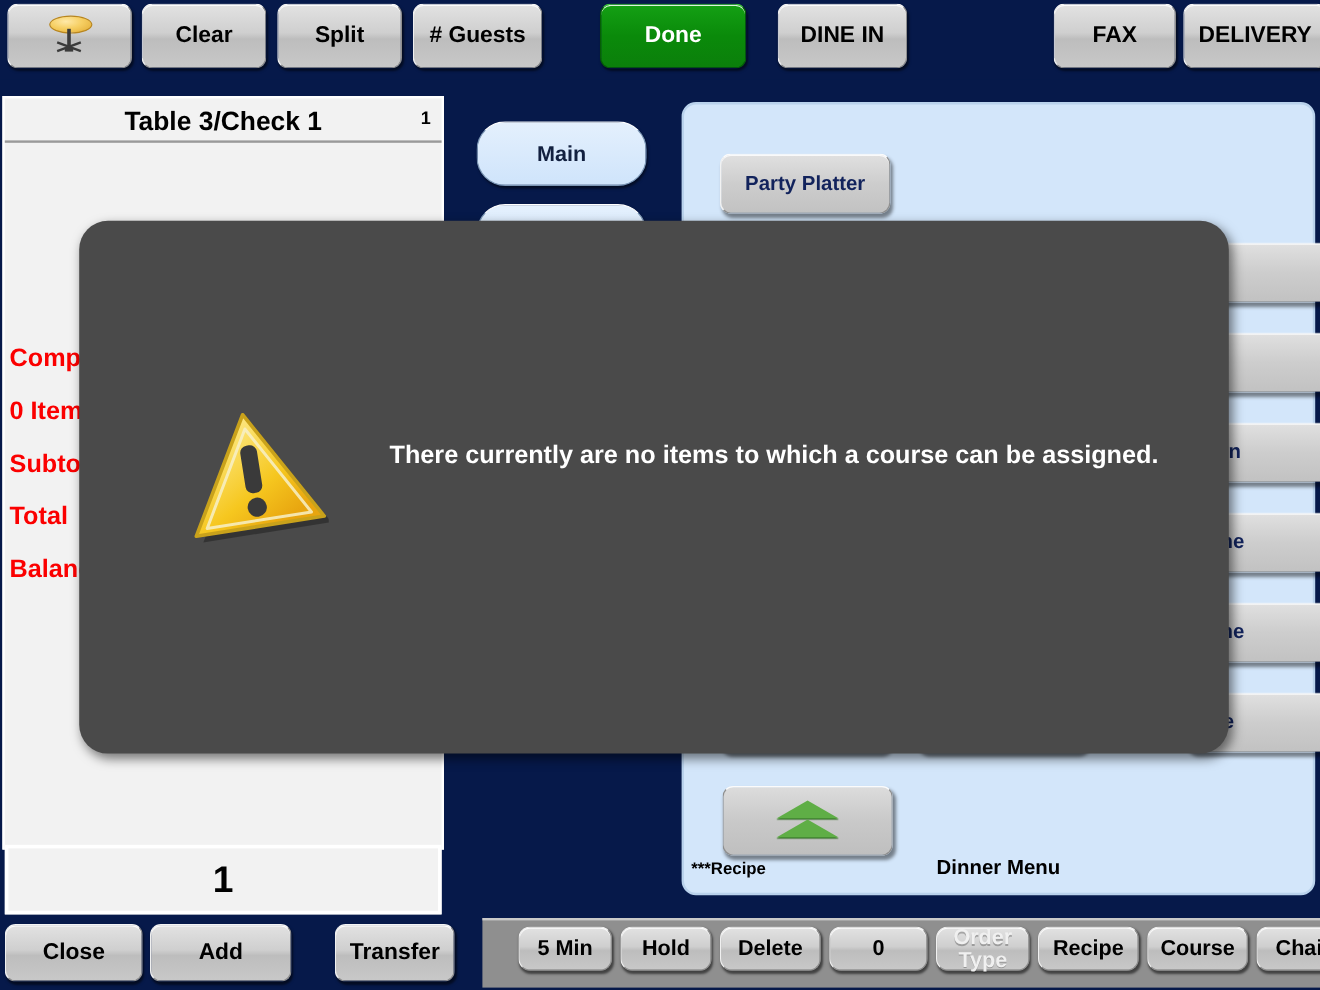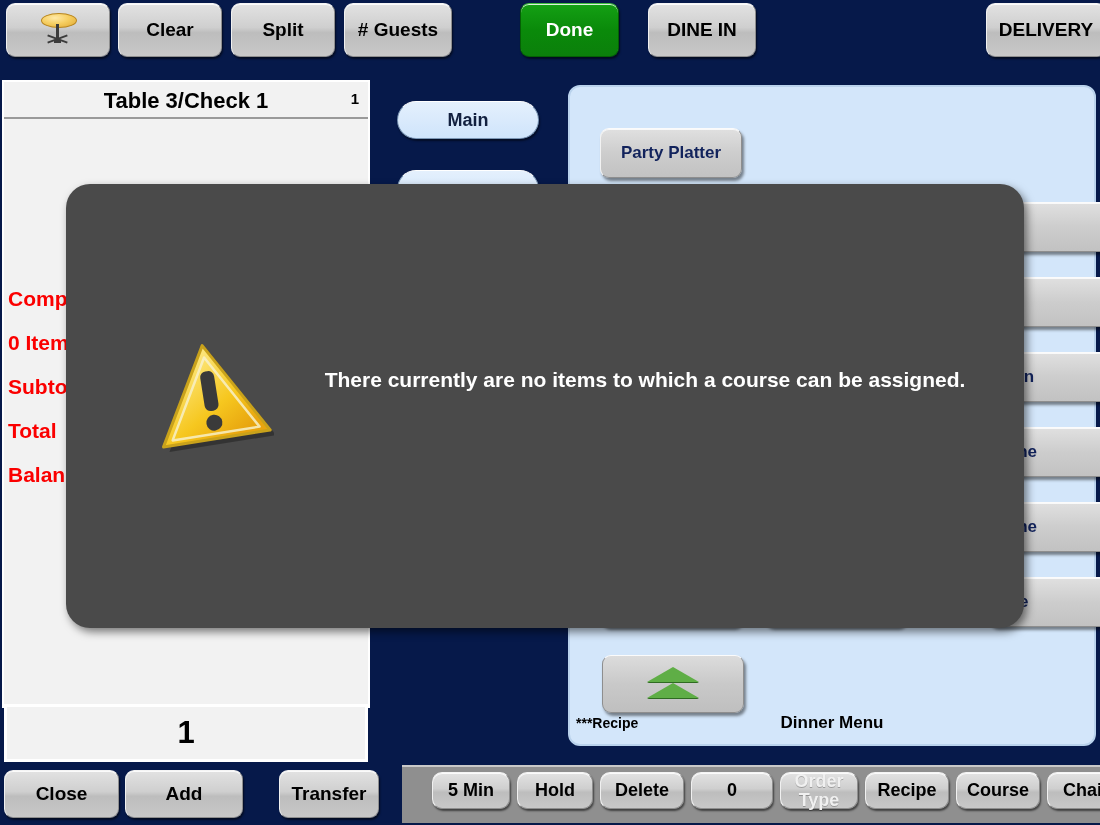--- a/index.html
+++ b/index.html
@@ -36,21 +36,21 @@
   }
   .btn.disabled{color:#f0f0f0;text-shadow:0 1px 0 rgba(0,0,0,.25);}
 
   
   #toolbar{position:absolute;left:0;top:0;width:1100px;height:66px;background:#06194a;}
   #toolbar .btn{position:absolute;top:3px;height:54px;font-size:19px;}
   #tb-table{left:6px;width:104px;}
   #tb-clear{left:118px;width:104px;}
   #tb-split{left:231px;width:104px;}
   #tb-guests{left:344px;width:108px;}
-  #tb-done{left:520px;width:99px;}
+  #tb-done{left:500px;width:122px;}
   #tb-dinein{left:648px;width:108px;}
   #tb-takeout{left:762px;width:110px;}
   #tb-fax{left:878px;width:102px;}
   #tb-delivery{left:986px;width:120px;}
 
   
   .table-icon{position:relative;width:44px;height:38px;}
   .table-icon .top{
     position:absolute;left:5px;top:2px;width:34px;height:13px;border-radius:50%;
     background:radial-gradient(ellipse at 38% 30%,#ffe9a8 0%,#f6cf63 45%,#e0a830 100%);
@@ -77,21 +77,21 @@
     display:flex;align-items:center;justify-content:center;
     font-size:31px;font-weight:bold;color:#000;
   }
   #leftbottom .btn{position:absolute;top:770px;height:48px;font-size:19px;}
   #lb-close{left:4px;width:115px;}
   #lb-add{left:125px;width:118px;}
   #lb-transfer{left:249px;width:100px;margin-left:30px;}
 
   
   .cat-tab{
-    position:absolute;left:397px;width:142px;height:38px;border-radius:24px;
+    position:absolute;left:397px;width:142px;height:54px;border-radius:24px;
     background:linear-gradient(180deg,#e4f0fd 0%,#cfe4fb 100%);
     border:1px solid #7c97b5;border-top-color:#ffffff;
     box-shadow:1px 2px 2px rgba(0,0,0,.5);
     display:flex;align-items:center;justify-content:center;
     font-size:18px;font-weight:bold;color:#12203f;box-sizing:border-box;
   }
   #cat-0{top:101px;}
   #cat-1{top:170px;}
 
   
@@ -164,20 +164,21 @@
         <span class="legA"></span>
           <span class="legB"></span>
           <span class="foot"></span>
       </span>
     </div>
     <div class="btn" id="tb-clear">Clear</div>
     <div class="btn" id="tb-split">Split</div>
     <div class="btn" id="tb-guests"># Guests</div>
     <div class="btn green" id="tb-done">Done</div>
     <div class="btn" id="tb-dinein">DINE IN</div>
+    <div class="btn" id="tb-fax">FAX</div>
     <div class="btn" id="tb-delivery">DELIVERY</div>
   </div>
 
   <div id="check-panel">
     <div id="check-header">
       <div id="check-title">Table 3/Check 1</div>
       <div id="check-count">1</div>
     </div>
     <div id="check-body">
       <div class="totrow" style="top:168px;">Comp</div>

